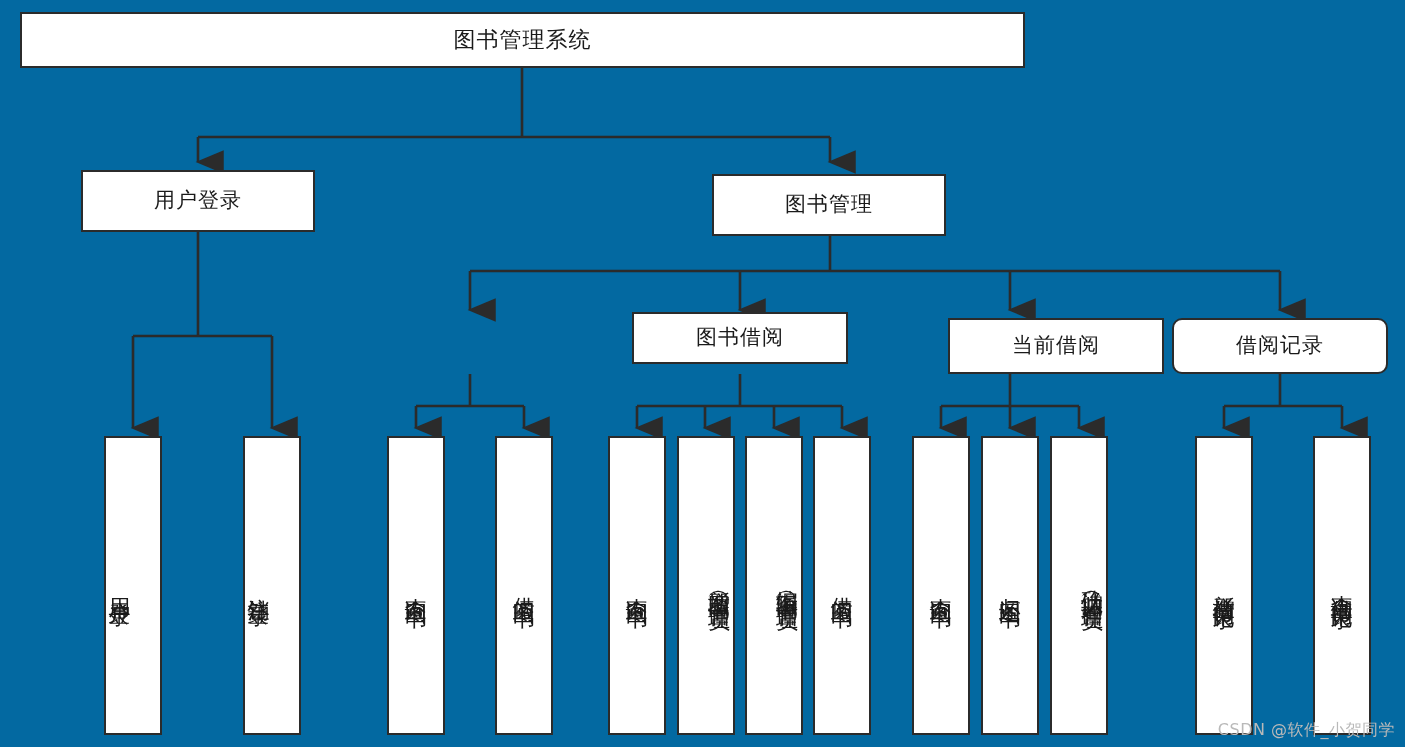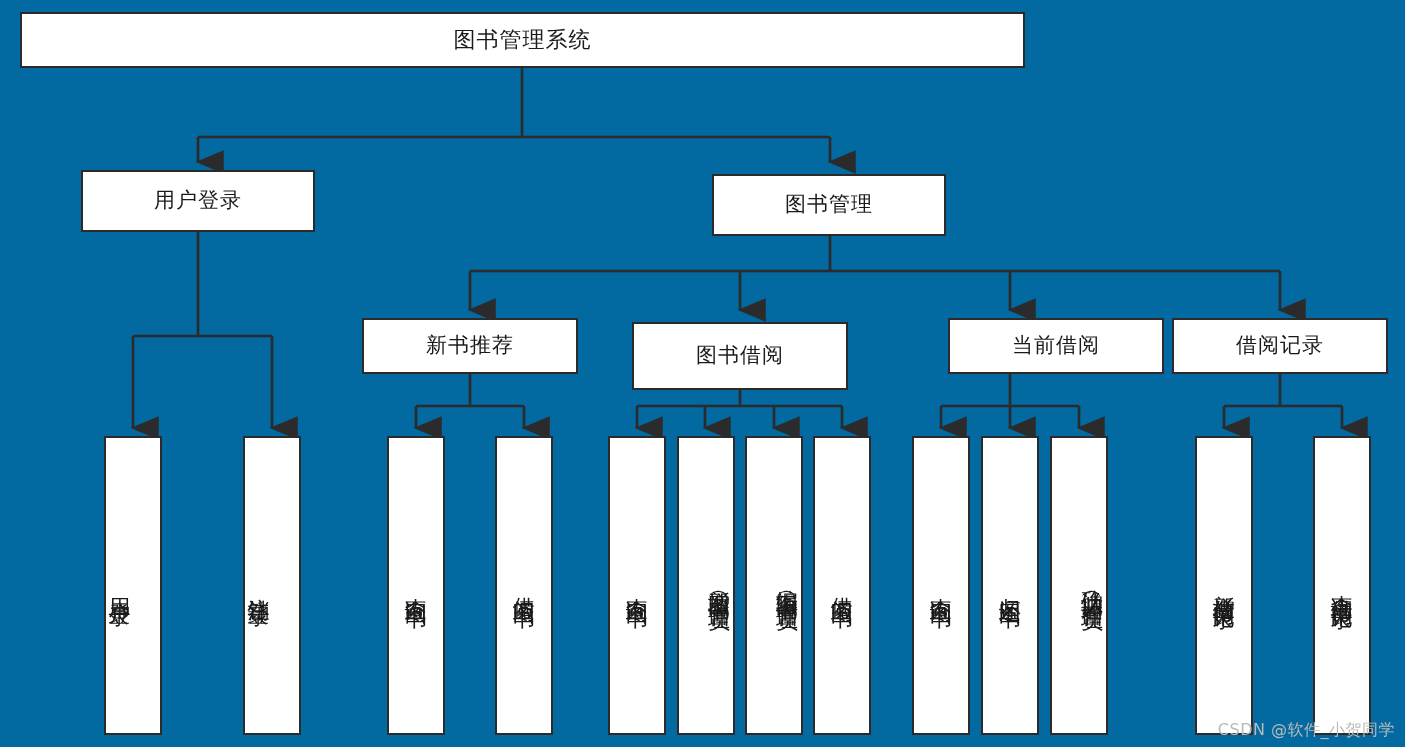--- a/index.html
+++ b/index.html
@@ -138,30 +138,27 @@
     <span>图书管理系统</span>
   </div>
 
   <div class="node node-h" style="left:81px; top:170px; width:234px; height:62px;">
     <span>用户登录</span>
   </div>
   <div class="node node-h" style="left:712px; top:174px; width:234px; height:62px;">
     <span>图书管理</span>
   </div>
 
-  <div class="node node-h" style="left:362px; top:318px; width:216px; height:56px;">
-    <span>新书推荐</span>
-  </div>
-  <div class="node node-h" style="left:632px; top:322px; width:216px; height:68px;">
+  <div class="node node-h" style="left:632px; top:312px; width:216px; height:52px;">
     <span>图书借阅</span>
   </div>
   <div class="node node-h" style="left:902px; top:318px; width:216px; height:56px;margin-left:46px;">
     <span>当前借阅</span>
   </div>
-  <div class="node node-h" style="left:1172px; top:318px; width:216px; height:56px;">
+  <div class="node node-h" style="left:1172px; top:318px; width:216px; height:56px;border-radius:10px;">
     <span>借阅记录</span>
   </div>
 
   <div class="node node-v align-bottom" style="left:104px; top:436px; width:58px; height:299px;">
     <span class="vtext">用户登录</span>
   </div>
   <div class="node node-v align-bottom" style="left:243px; top:436px; width:58px; height:299px;">
     <span class="vtext">注销登录</span>
   </div>
 

